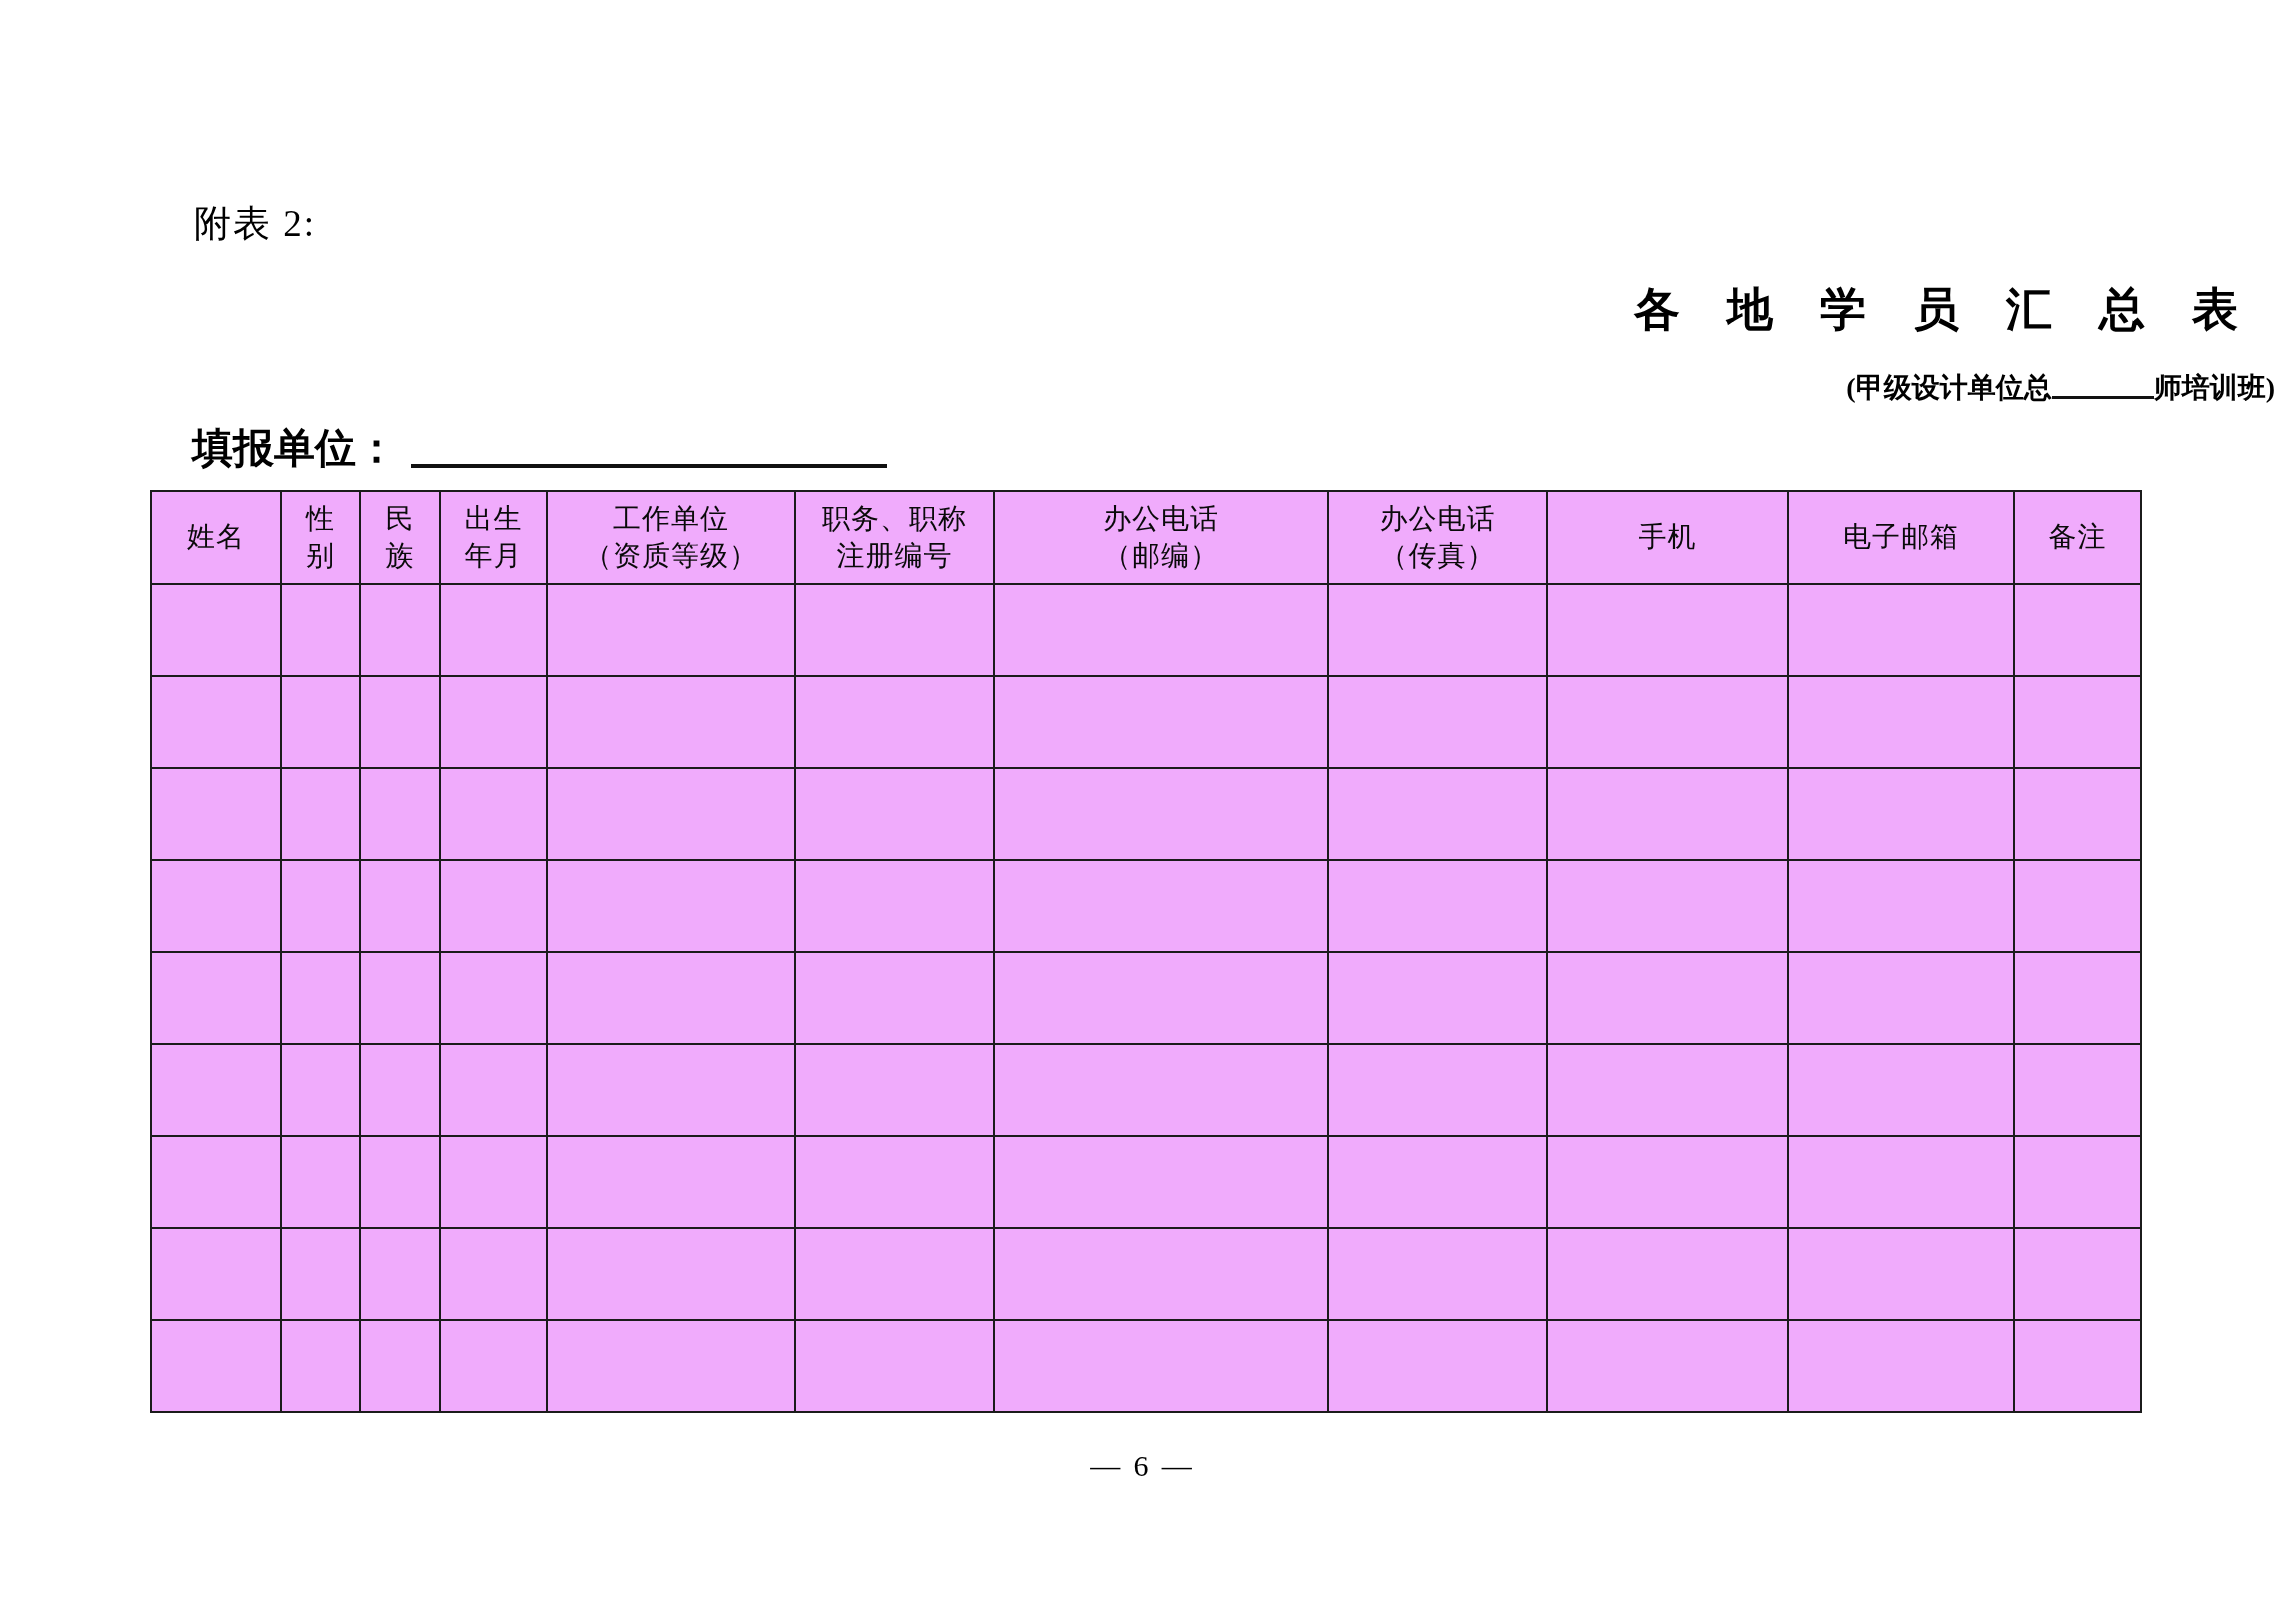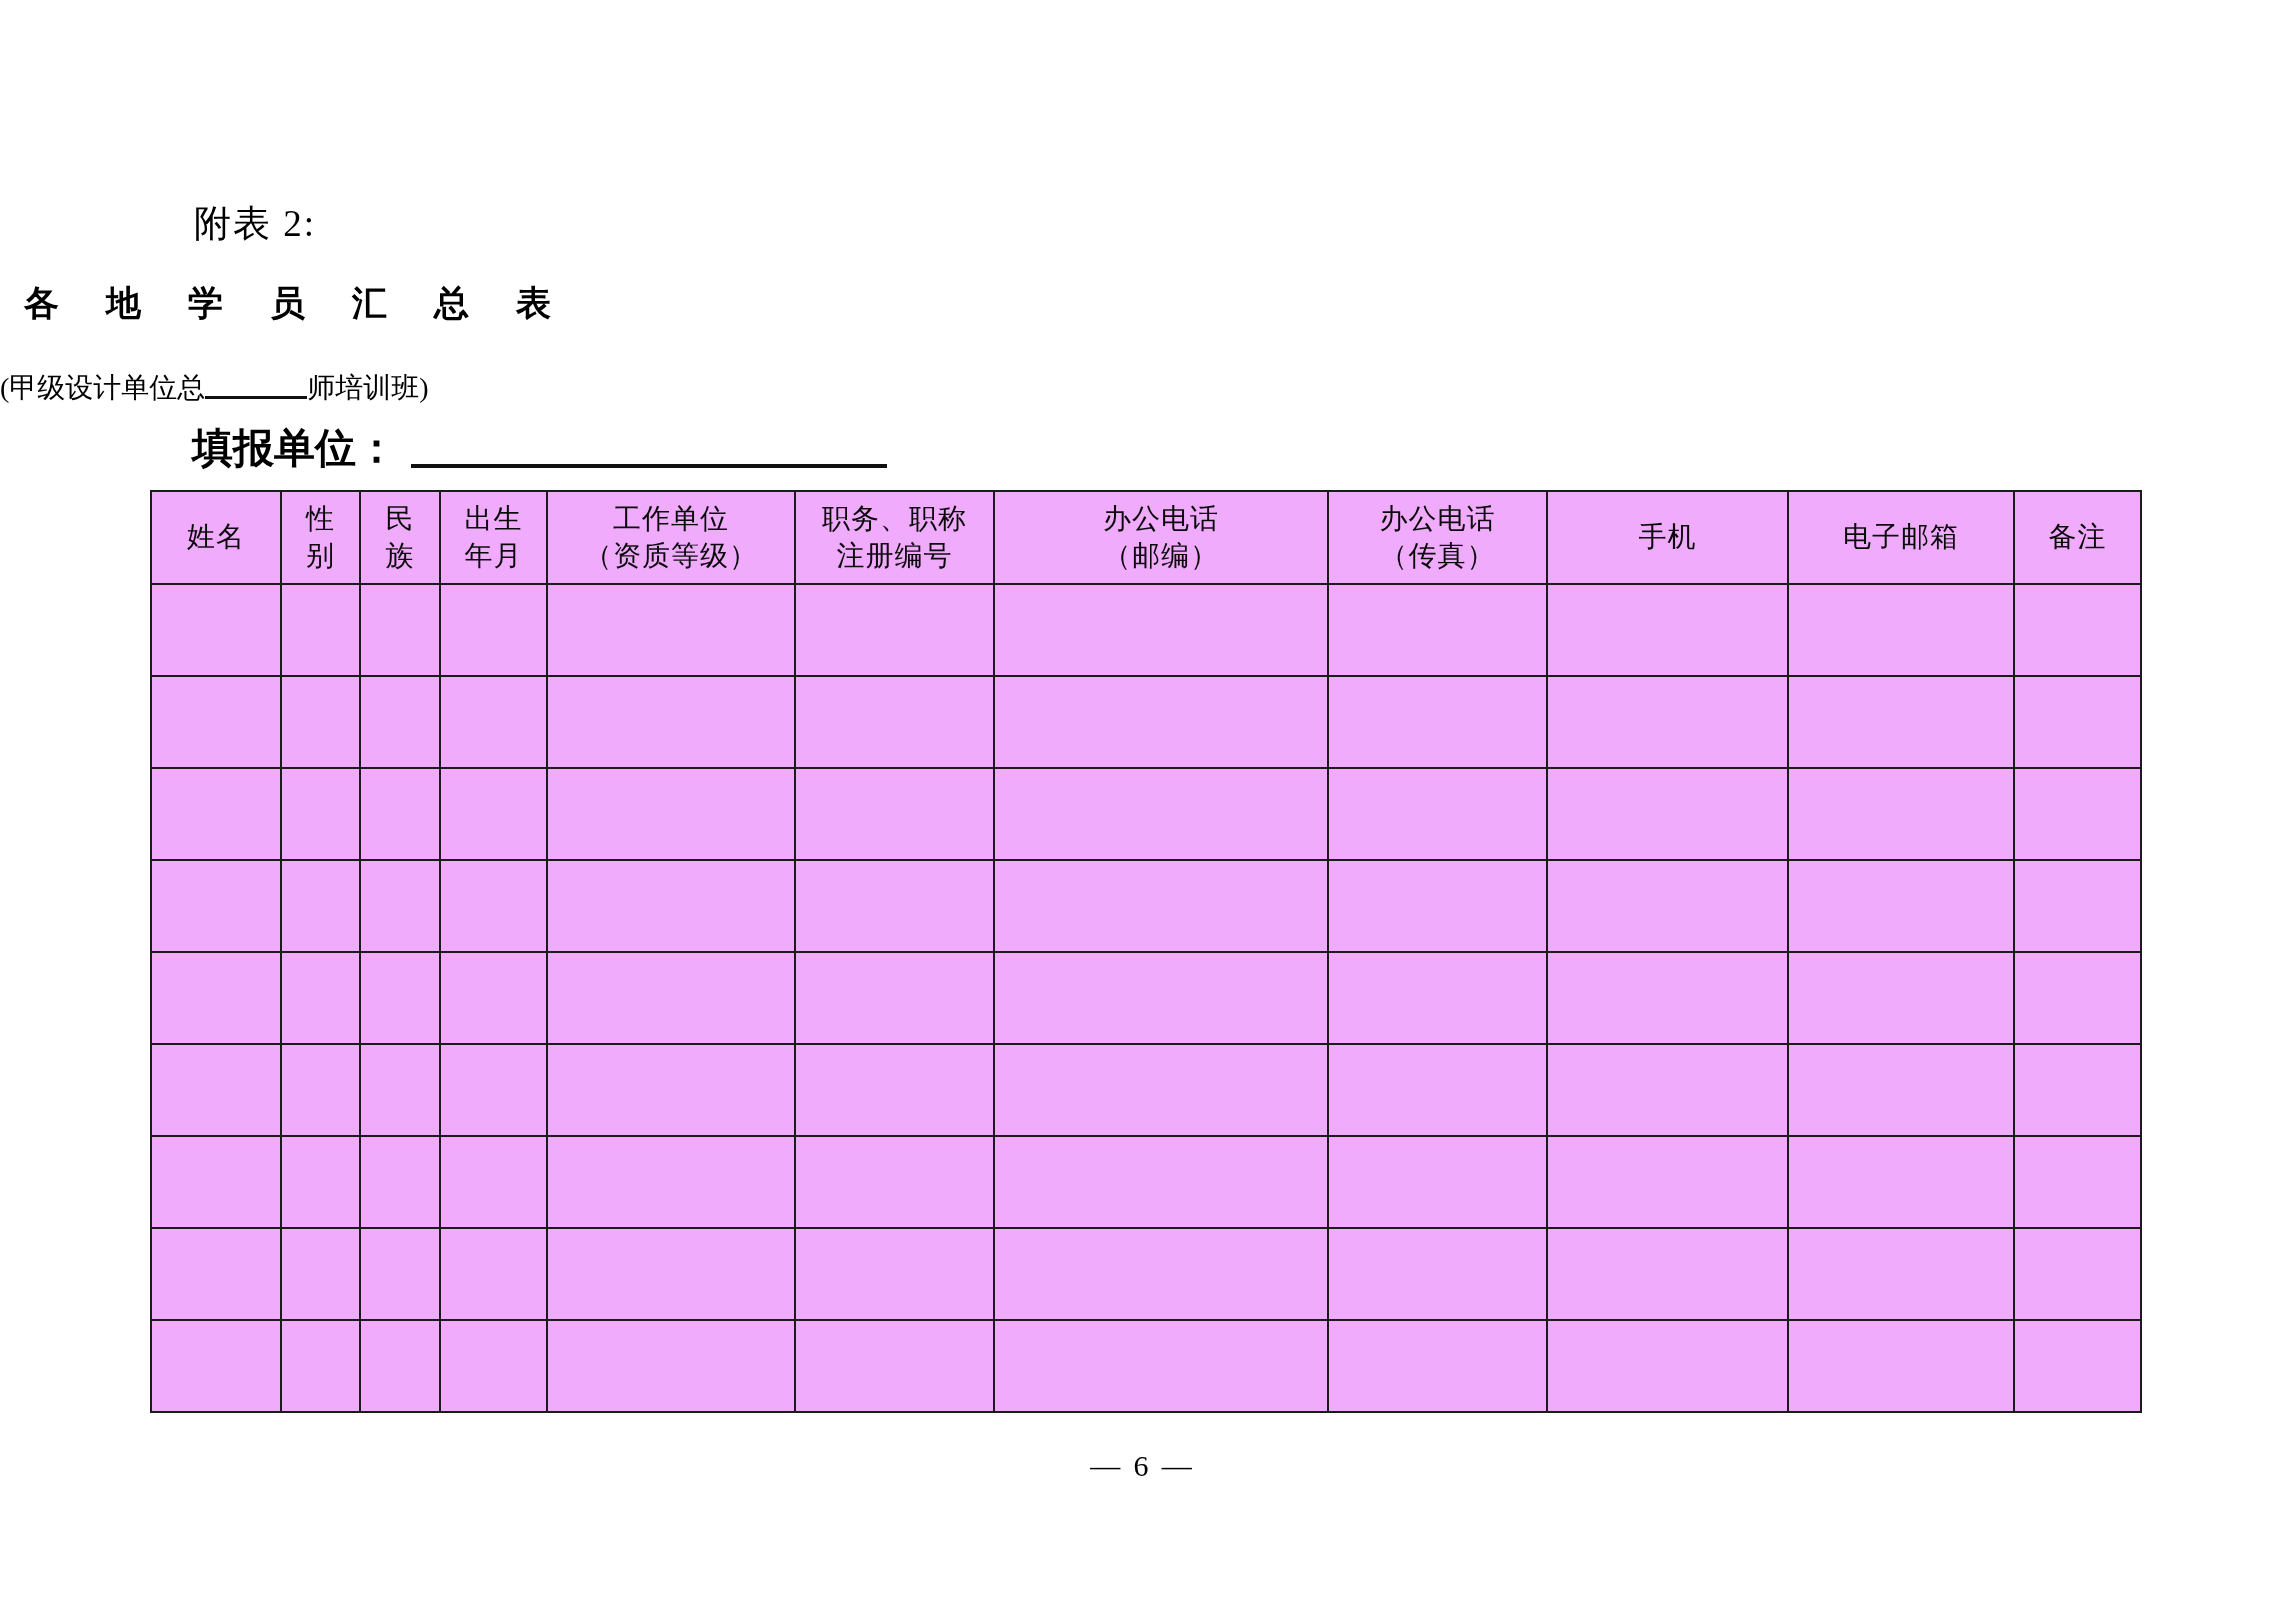--- a/index.html
+++ b/index.html
@@ -22,36 +22,36 @@
     top: 204px;
     font-size: 37px;
     line-height: 1.1;
     letter-spacing: 2px;
   }
   .doc-title {
     position: absolute;
     left: 0;
     right: 0;
     top: 286px;
-    text-align: left;
-    font-size: 35px;
+    text-align: right;
+    font-size: 46px;
     font-weight: bold;
     line-height: 1.05;
     letter-spacing: 47px;
     padding-left: 24px; 
     white-space: nowrap;
   }
   .doc-subtitle {
     position: absolute;
     left: 0;
     right: 10px;
     top: 373px;
-    text-align: left;
+    text-align: right;
     font-size: 28px;
-    font-weight: normal;
+    font-weight: bold;
     line-height: 1.1;
     white-space: nowrap;
   }
   .subtitle-blank {
     display: inline-block;
     width: 102px;
     height: 5.9px;
     border-bottom: 3.9px solid #111111;
     vertical-align: -2px;
   }

